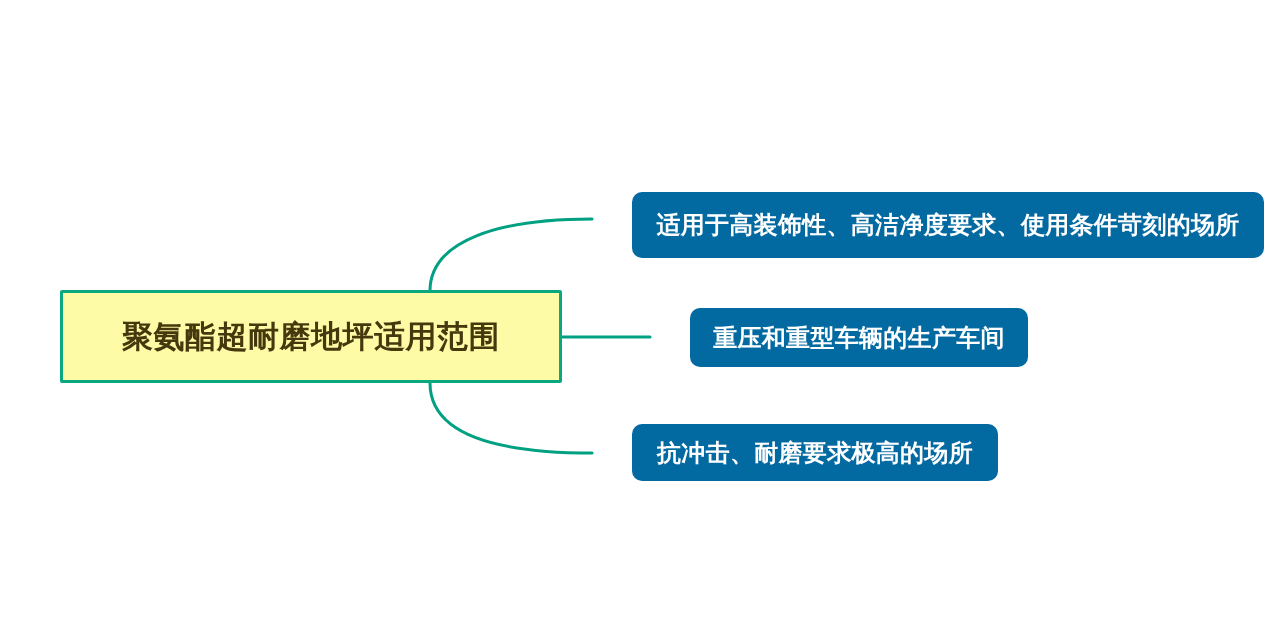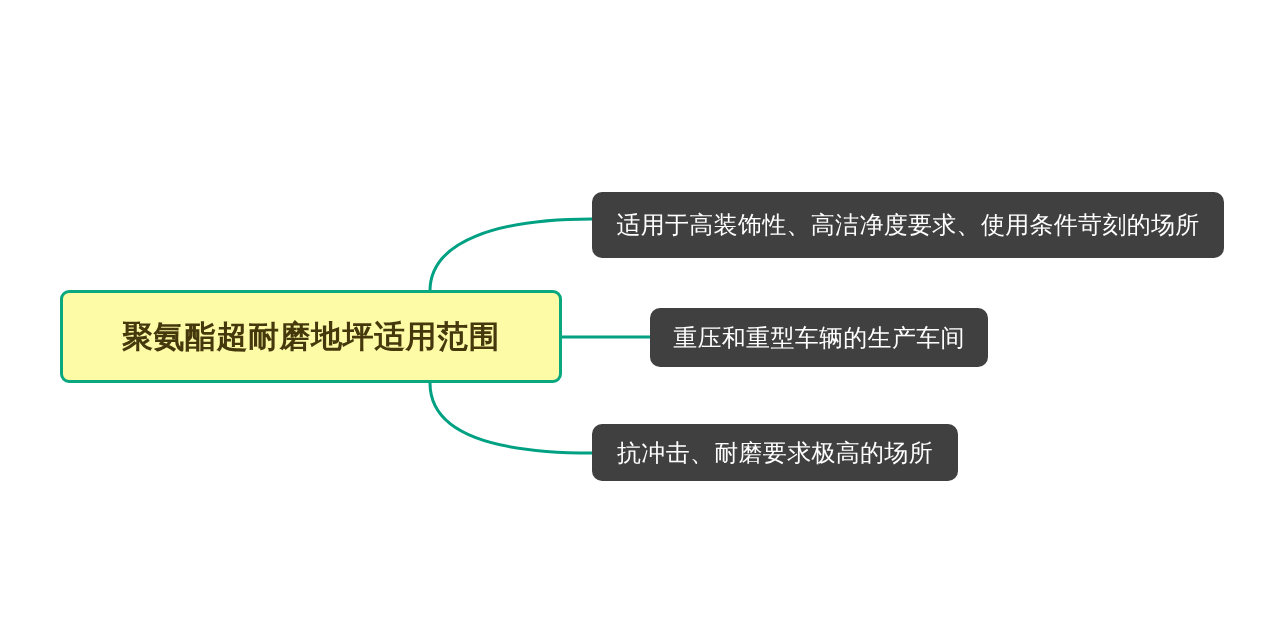--- a/index.html
+++ b/index.html
@@ -39,35 +39,36 @@
   }
 
   
   #root-node {
     left: 60px;
     top: 290px;
     width: 502px;
     height: 93px;
     background: #fdfba6;
     border: 3px solid #0aa87f;
-    border-radius: 9px;
+    border-radius: 2px;
     color: #45380d;
     font-size: 31px;
     font-weight: bold;
     letter-spacing: 0.5px;
   }
 
   
   .branch-node {
-    background: #404040;
+    background: #0369a1;
     border-radius: 10px;
     color: #ffffff;
     font-size: 24px;
-    font-weight: normal;
+    font-weight: bold;
     letter-spacing: 0.3px;
+    margin-left: 40px;
   }
   #branch-node-0 {
     left: 592px;
     top: 192px;
     width: 632px;
     height: 66px;
   }
   #branch-node-1 {
     left: 650px;
     top: 308px;

